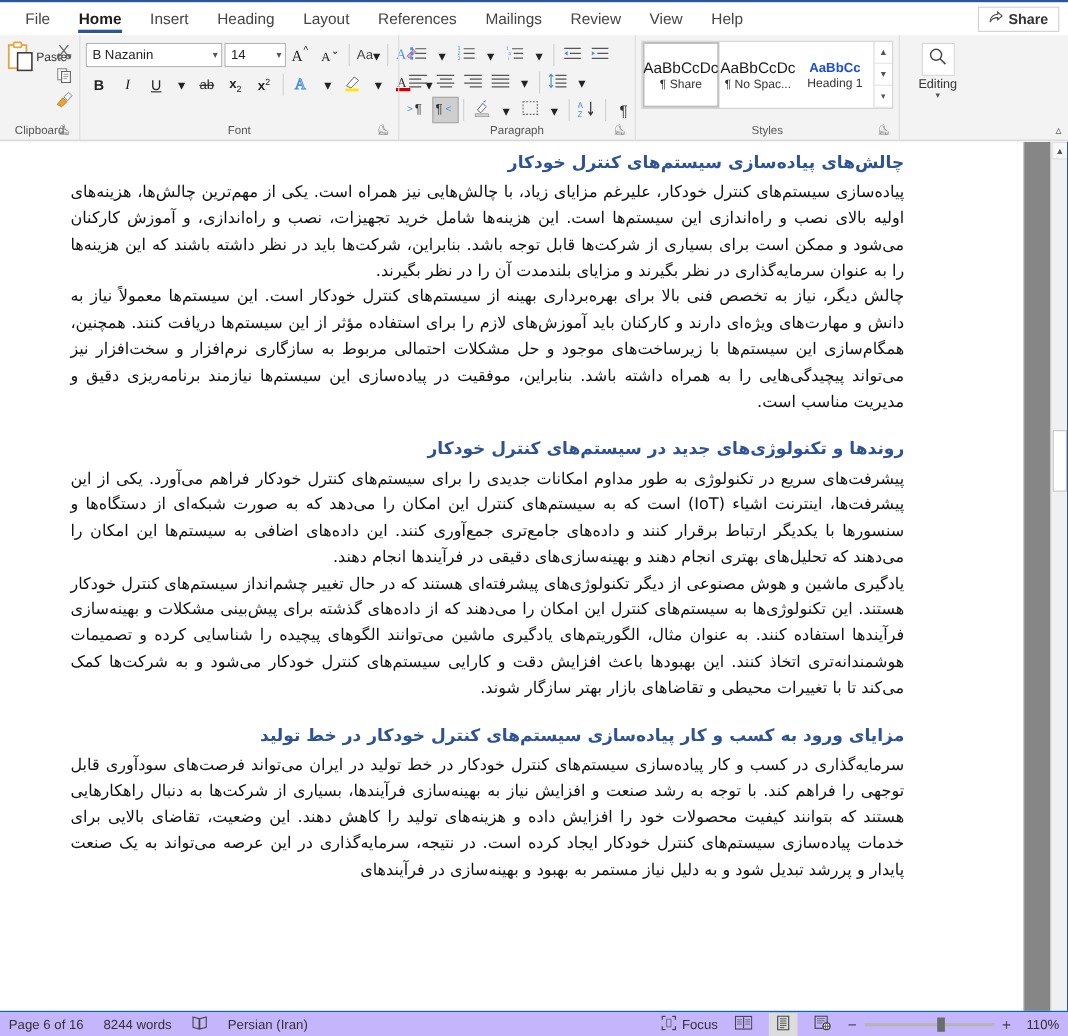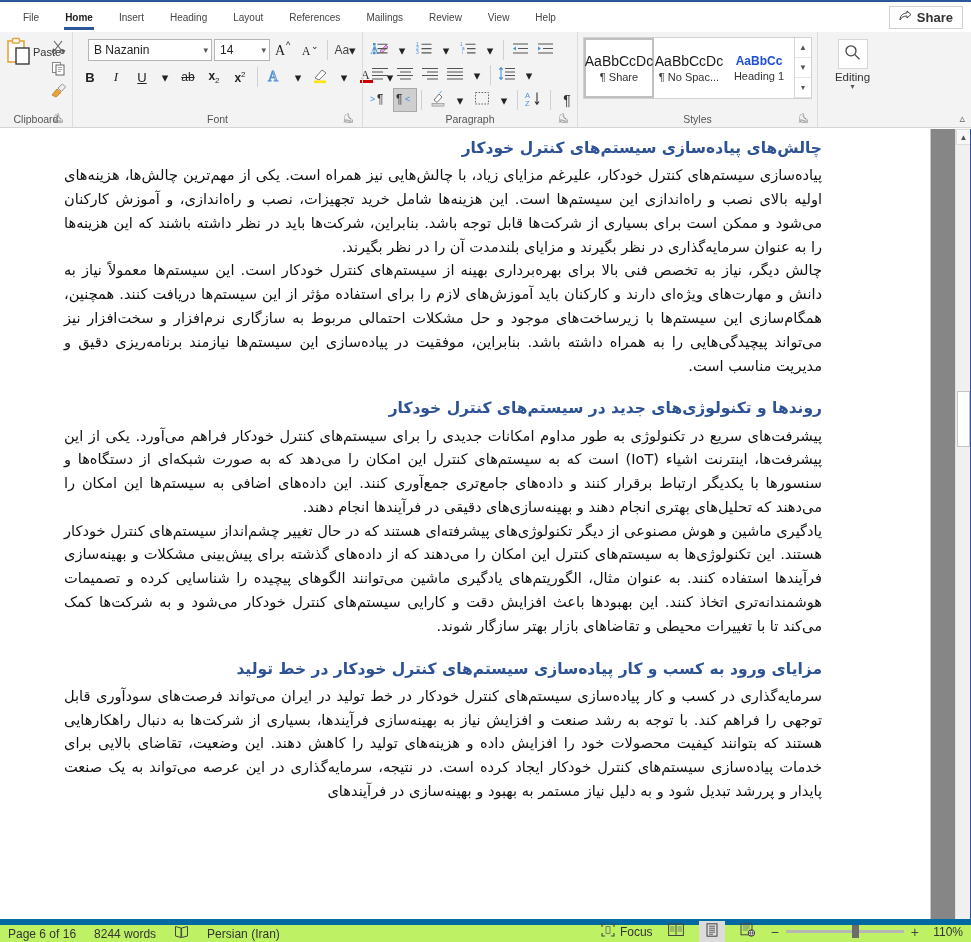--- a/index.html
+++ b/index.html
@@ -14,21 +14,21 @@
   
   .topbar {
     height: 32px; background: #ffffff;
     border-top: 2px solid #2b579a;
     display: flex; align-items: stretch;
     position: relative;
   }
   .tabs { display: flex; align-items: stretch; padding-left: 10px; }
   .tab {
     display: flex; align-items: center;
-    padding: 0 13px; font-size: 10px; color: #444444;
+    padding: 0 13px; font-size: 14px; color: #444444;
     position: relative; cursor: default; white-space: nowrap; text-align: right;
   }
   .tab.active { color: #1d1d1d; font-weight: bold; }
   .tab.active::after {
     content: ""; position: absolute; left: 12px; right: 12px; bottom: 2px;
     height: 3px; background: #2b579a;
   }
   .share-btn {
     position: absolute; right: 8px; top: 4px;
     height: 23px; padding: 0 9px;
@@ -74,21 +74,21 @@
   .font-group { width: 290px; }
   .font-rows { display: flex; flex-direction: column; gap: 3px; padding-top: 3px; }
   .frow { display: flex; align-items: center; gap: 2px; }
   .combo {
     height: 22px; border: 1px solid #b5b5b5; background: #fff;
     display: flex; align-items: center; padding: 0 3px 0 5px;
     font-size: 12px; color: #222;
   }
   .combo .cval { flex: 1; overflow: hidden; white-space: nowrap; }
   .combo .cv { font-size: 9px; color: #555; padding-left: 4px; }
-  .fontname { width: 124px; margin-left: 10px; }
+  .fontname { width: 124px; }
   .fontsize { width: 56px; }
   .ibtn {
     height: 24px; min-width: 24px; display: flex; align-items: center;
     justify-content: center; font-size: 13px; color: #222;
   }
   .ibtn.small { min-width: 18px; }
   .sep { width: 1px; height: 20px; background: #d0d0d0; margin: 0 3px; }
   .ibtn.on { background: #cfcfcf; border: 1px solid #a8a8a8; }
 
   
@@ -163,22 +163,22 @@
               justify-content: center; font-size: 8px; color: #555;
               background: #f8f8f8; border: 1px solid #dcdcdc; }
   .vs-thumb { position: absolute; left: 1px; right: 1px; top: 262px;
               height: 56px; background: #ffffff; border: 1px solid #c4c4c4; }
   .vs-track-line { position: absolute; top: 0; bottom: 0; right: 0;
                    width: 1px; background: #2b579a; }
 
   
   .statusbar {
     position: absolute; bottom: 0; left: 0; right: 0; height: 23px;
-    background: #bef264; border-top: 6px solid #0369a1;
-    display: flex; align-items: flex-end; font-size: 12px; color: #333;
+    background: #c4b5fd; border-top: 1px solid #0369a1;
+    display: flex; align-items: center; font-size: 12px; color: #333;
   }
   .sb-left { display: flex; align-items: center; gap: 18px; padding-left: 8px; }
   .sb-right { margin-left: auto; display: flex; align-items: center;
               gap: 10px; padding-right: 8px; }
   .sb-item { display: flex; align-items: center; gap: 5px; }
   .view-btn { width: 26px; height: 21px; display: flex; align-items: center;
               justify-content: center; }
   .view-btn.active { background: #dcdcdc; }
   .zoom-slider { display: flex; align-items: center; gap: 7px; }
   .ztrack { width: 118px; height: 3px; background: #b6b6b6; position: relative; }

